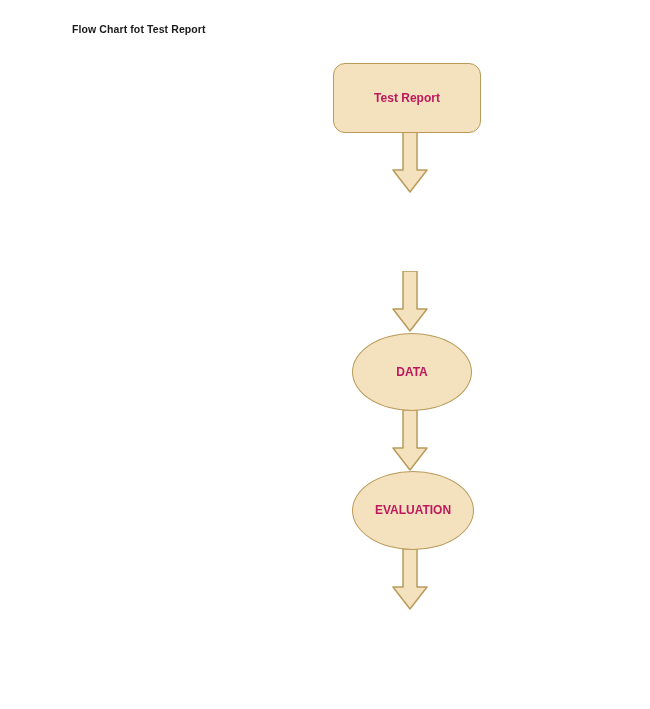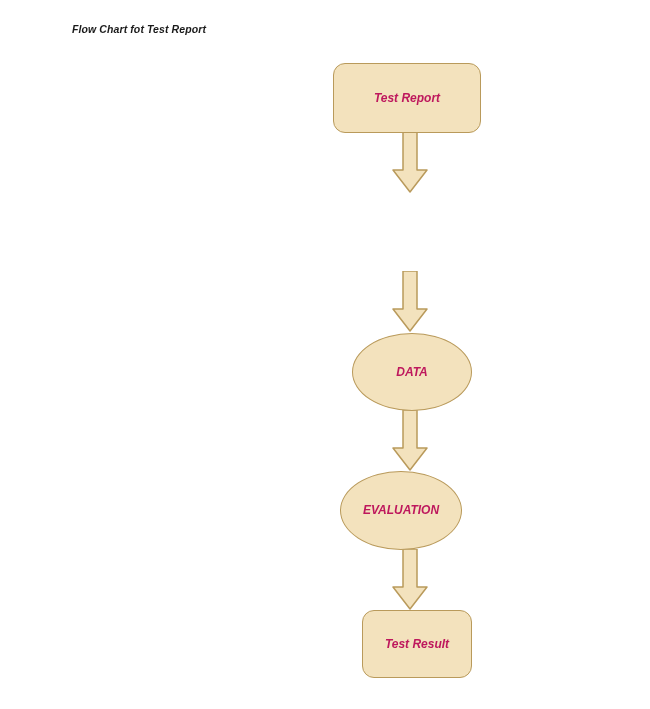--- a/index.html
+++ b/index.html
@@ -12,21 +12,20 @@
     height: 709px;
     position: relative;
     font-family: "Liberation Sans", sans-serif;
     overflow: hidden;
   }
   #canvas {
     position: absolute;
     left: 0; top: 0;
     width: 650px;
     height: 709px;
-    font-style: italic;
   }
   .title {
     position: absolute;
     left: 72px;
     top: 23px;
     font-size: 10.5px;
     font-weight: bold;
     color: #1a1a1a;
     letter-spacing: 0.1px;
     white-space: nowrap;
@@ -86,21 +85,18 @@
 
   <div class="node box" style="left:333px; top:63px; width:148px; height:70px;">
     <span class="node-label">Test Report</span>
   </div>
 
 
   <div class="node ellipse" style="left:352px; top:333px; width:120px; height:78px;">
     <span class="node-label">DATA</span>
   </div>
 
-  <div class="node ellipse" style="left:340px; top:471px; width:122px; height:79px;">
+  <div class="node ellipse" style="left:352px; top:471px; width:122px; height:79px;">
     <span class="node-label">EVALUATION</span>
   </div>
 
-  <div class="node box" style="left:362px; top:610px; width:110px; height:68px;">
-    <span class="node-label">Test Result</span>
-  </div>
 
 </div>
 
 </body></html>

